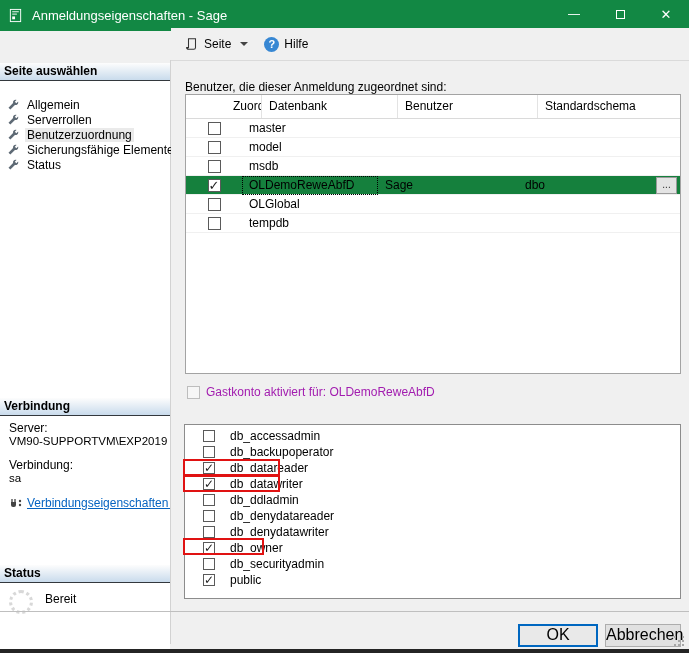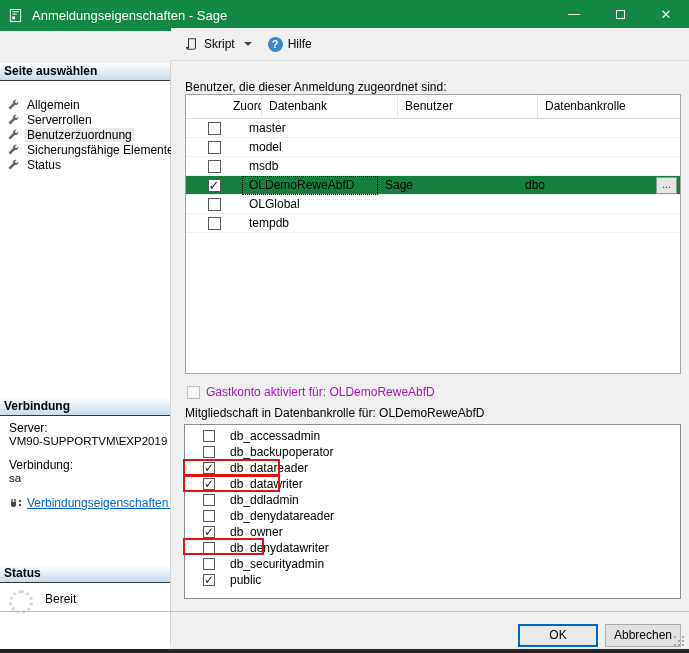--- a/index.html
+++ b/index.html
@@ -69,21 +69,21 @@
   .role-row .cb.checked::after { font-size:12px; top:-2px; }
 
   
   .anno { position:absolute; border:2px solid #E01212; background:transparent; pointer-events:none; }
   .anno-1 { left:183px; top:459px; width:97px; height:17px; }
   .anno-2 { left:183px; top:475px; width:97px; height:17px; }
   .anno-3 { left:183px; top:538px; width:81px; height:17px; }
 
   
   .footer-sep { position:absolute; left:0; top:611px; width:689px; height:1px; background:#BFBFBF; }
-  .btn { position:absolute; top:624px; height:23px; background:#E1E1E1; border:1px solid #ADADAD; text-align:center; line-height:20px; font-size:12px; cursor:default; }
+  .btn { position:absolute; top:624px; height:23px; background:#E1E1E1; border:1px solid #ADADAD; text-align:center; line-height:20px; font-size:16px; cursor:default; }
   .btn-ok { left:518px; width:80px; border:2px solid #0067C0; background:#E9E9E9; line-height:18px; }
   .btn-cancel { left:605px; width:76px; }
   .grip { position:absolute; right:3px; top:636px; width:12px; height:12px; }
   .grip::after { content:""; position:absolute; width:2px; height:2px; background:#A7A7A7;
     box-shadow: 8px 8px #A7A7A7, 4px 8px #A7A7A7, 0px 8px #A7A7A7, 8px 4px #A7A7A7, 4px 4px #A7A7A7, 8px 0px #A7A7A7; }
   .bottom-strip { position:absolute; left:0; top:649px; width:689px; height:4px; background:#242424; }
   svg { display:block; }
 </style>
 </head>
 <body>
@@ -181,38 +181,38 @@
   </div>
 
   <div class="toolbar">
     <div class="tool-btn">
       <span class="script-glyph">
         <svg width="14" height="14" viewBox="0 0 16 16">
             <path d="M4 2h8v10a2 2 0 0 1-2 2H4.5A2.5 2.5 0 0 1 2 11.5V12h2z" fill="none" stroke="#333" stroke-width="1.2"></path>
             <path d="M2 12a2 2 0 0 0 2 2" fill="none" stroke="#333" stroke-width="1.2"></path>
           </svg>
       </span>
-      <span>Skript</span>
+      <span>Seite</span>
       <span class="drop-arrow"></span>
     </div>
     <div class="tool-btn" style="margin-left:8px;">
       <span class="help-circle">?</span>
       <span>Hilfe</span>
     </div>
   </div>
 
   <div class="main">
     <div class="users-label">Benutzer, die dieser Anmeldung zugeordnet sind:</div>
 
     <div class="user-table">
       <div class="t-header">
         <div class="hc c1">Zuord...</div>
         <div class="hc c2">Datenbank</div>
         <div class="hc c3">Benutzer</div>
-        <div class="hc c4">Datenbankrolle</div>
+        <div class="hc c4">Standardschema</div>
       </div>
 
       <div class="t-row">
         <div class="cbwrap">
             <span class="cb"></span>
           </div>
         <div class="cell c2">master</div>
         <div class="cell c3"></div>
         <div class="cell c4"></div>
       </div>
@@ -257,21 +257,20 @@
         <div class="cell c3"></div>
         <div class="cell c4"></div>
       </div>
     </div>
 
     <div class="guest-row">
       <span class="cb disabled"></span>
       <span>Gastkonto aktiviert für: OLDemoReweAbfD</span>
     </div>
 
-    <div class="membership-label">Mitgliedschaft in Datenbankrolle für: OLDemoReweAbfD</div>
 
     <div class="role-list">
       <div class="role-row">
         <span class="cb"></span>
         <span>db_accessadmin</span>
       </div>
       <div class="role-row">
         <span class="cb"></span>
         <span>db_backupoperator</span>
       </div>
@@ -285,26 +284,26 @@
       </div>
       <div class="role-row">
         <span class="cb"></span>
         <span>db_ddladmin</span>
       </div>
       <div class="role-row">
         <span class="cb"></span>
         <span>db_denydatareader</span>
       </div>
       <div class="role-row">
+        <span class="cb"></span>
+        <span>db_denydatawriter</span>
+      </div>
+      <div class="role-row">
         <span class="cb checked"></span>
         <span>db_owner</span>
-      </div>
-      <div class="role-row">
-        <span class="cb"></span>
-        <span>db_denydatawriter</span>
       </div>
       <div class="role-row">
         <span class="cb"></span>
         <span>db_securityadmin</span>
       </div>
       <div class="role-row">
         <span class="cb checked"></span>
         <span>public</span>
       </div>
     </div>

